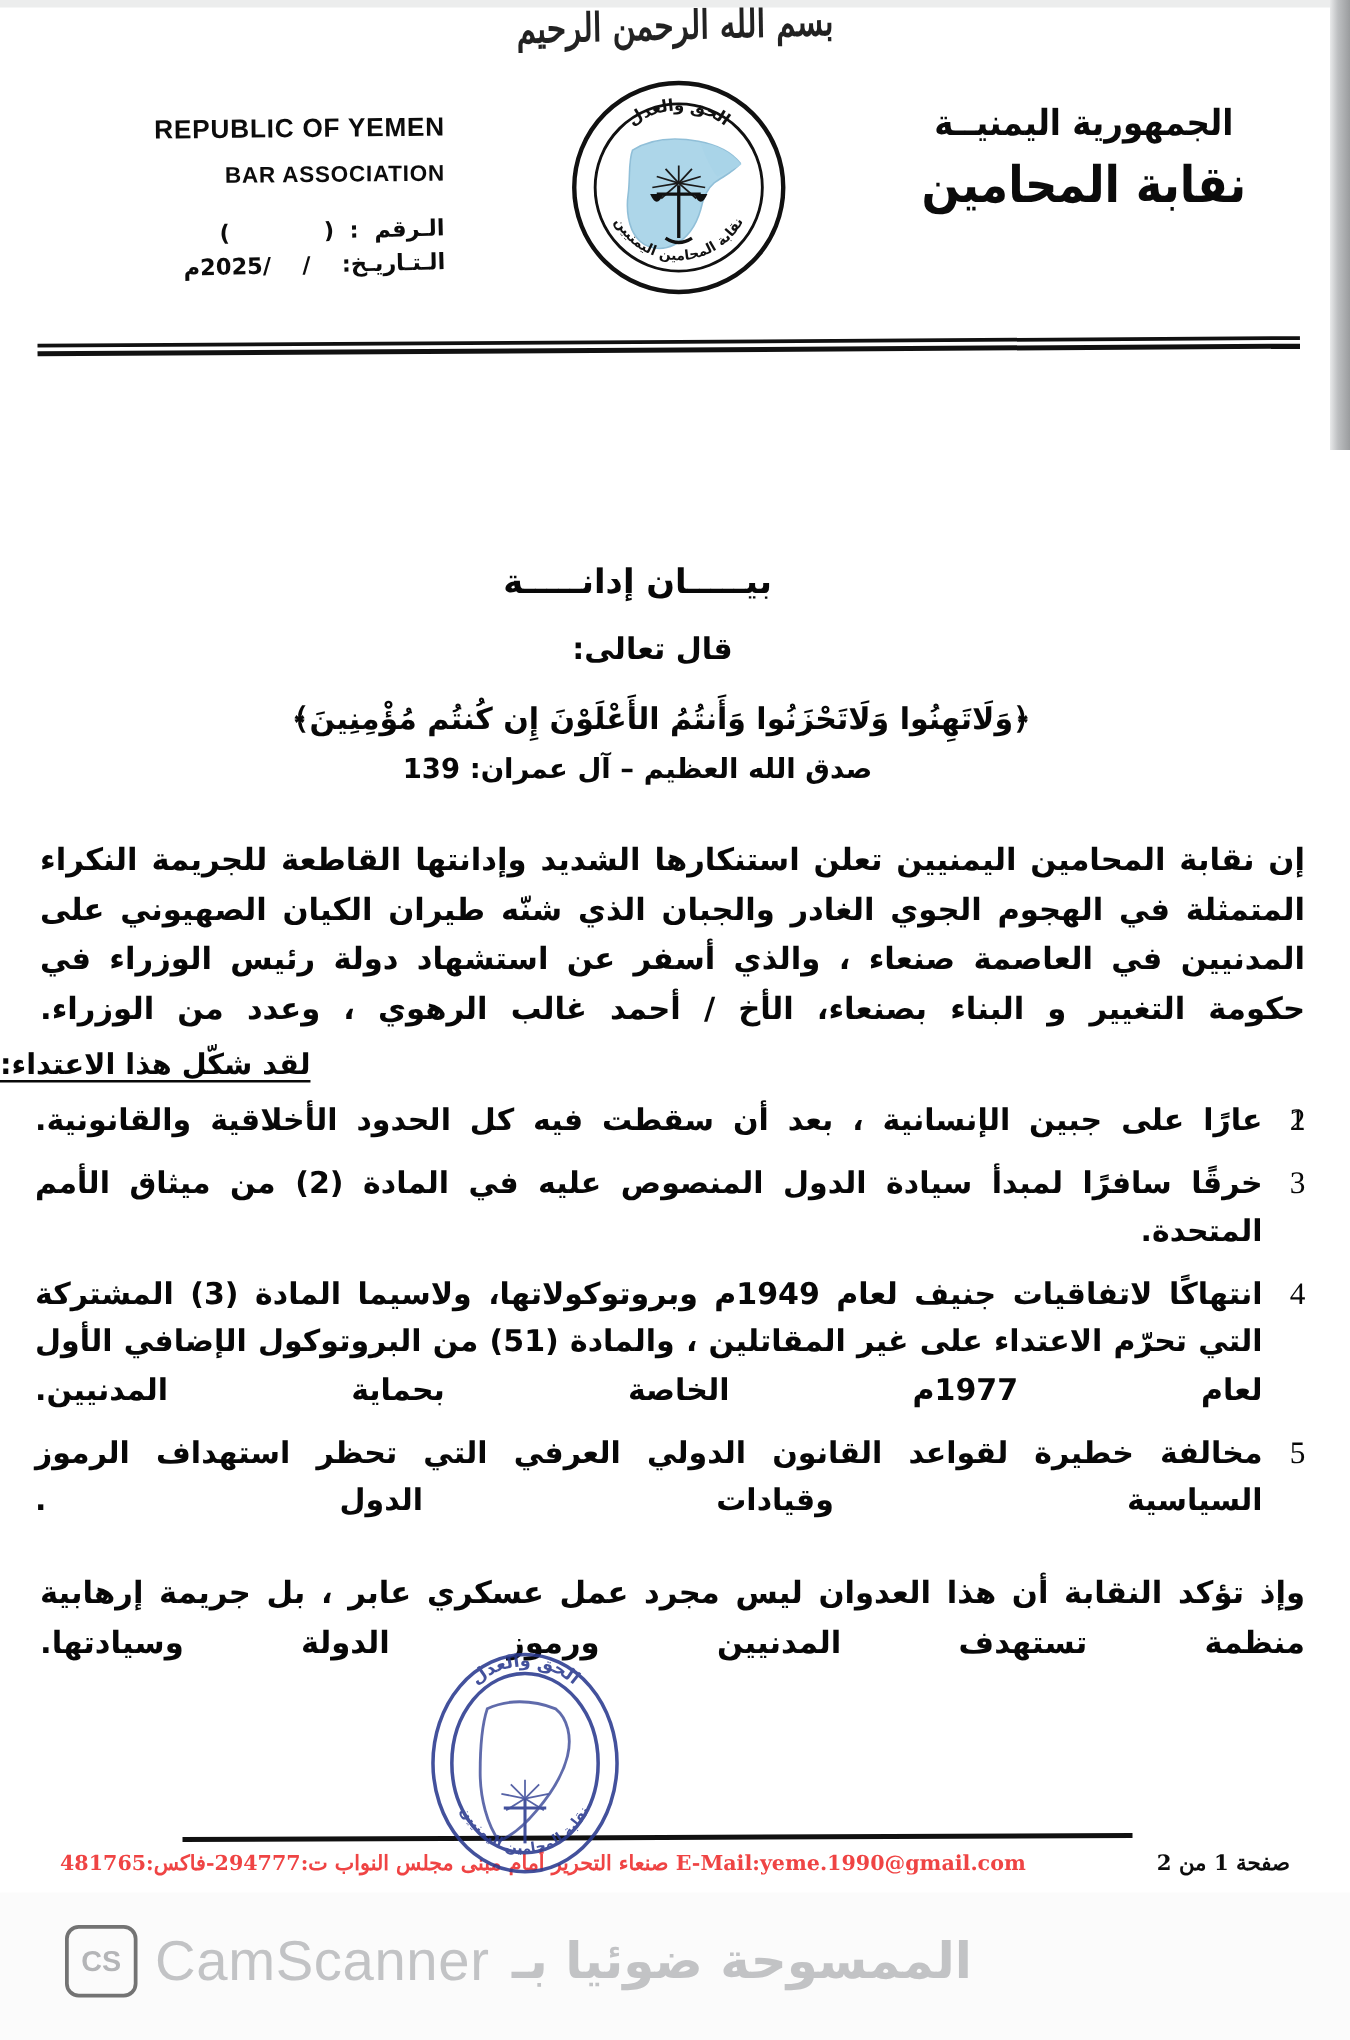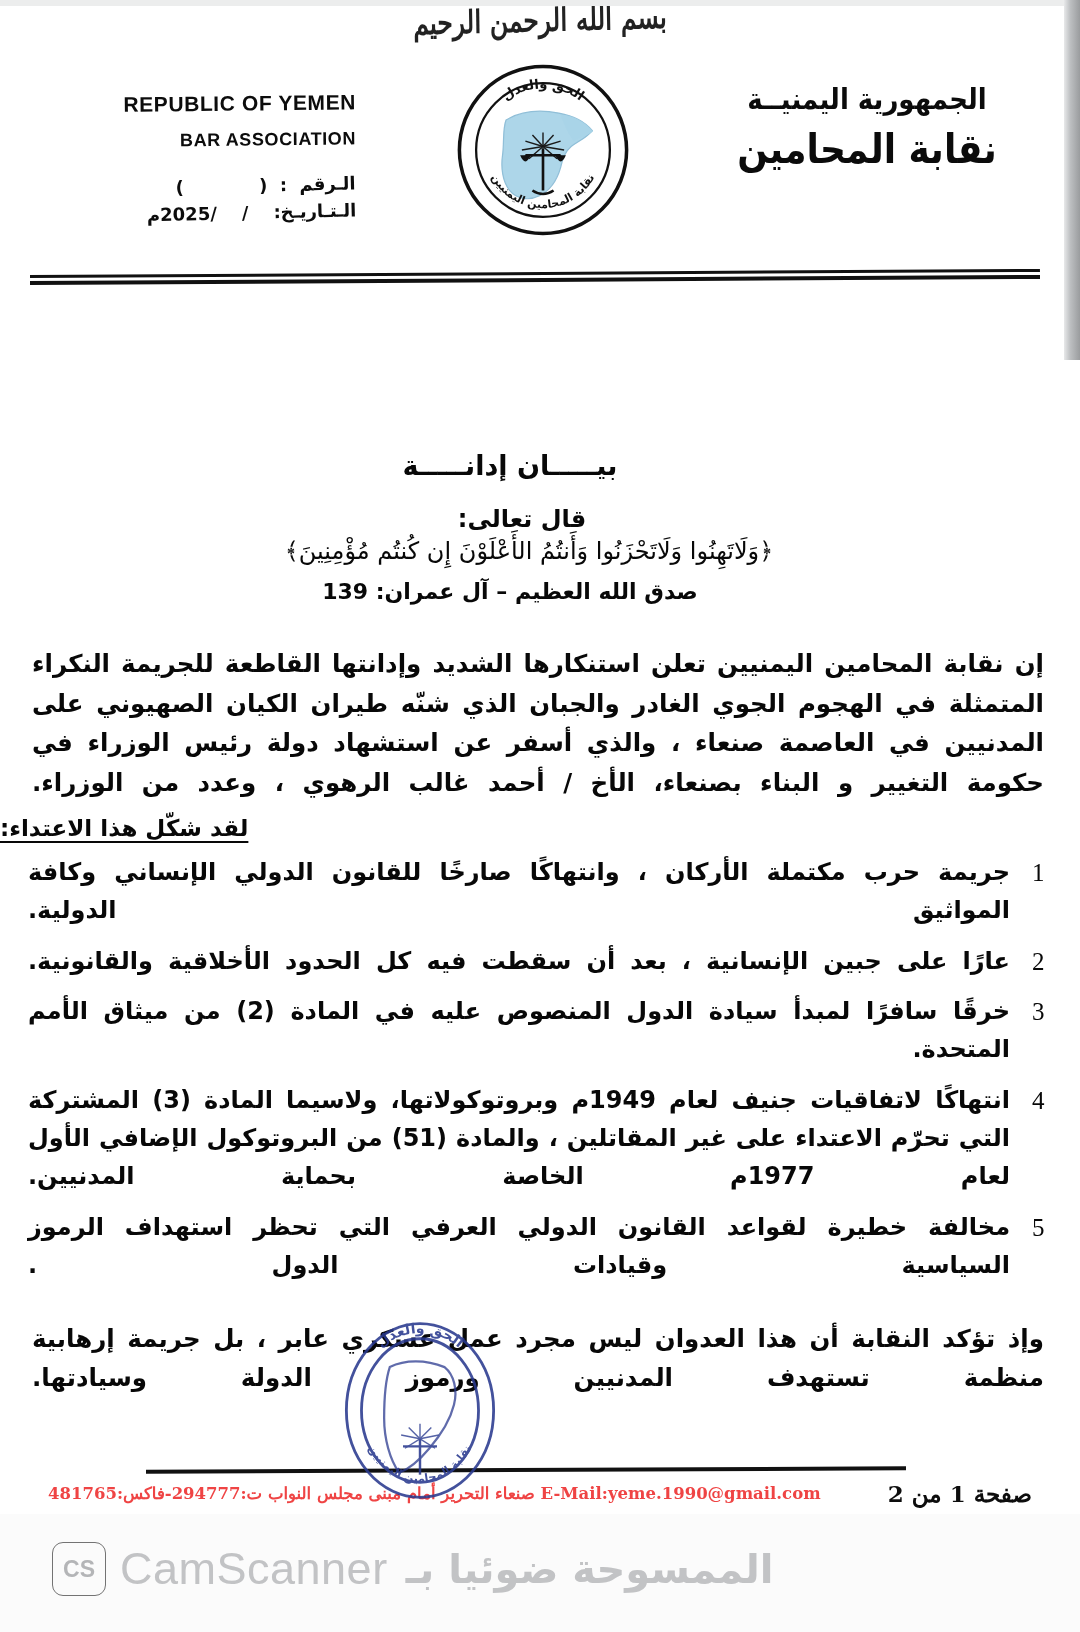--- a/index.html
+++ b/index.html
@@ -110,22 +110,22 @@
     font-family:"DejaVu Sans",sans-serif;
     padding-right:60px;
   }
   .verse-intro{
     text-align:center;margin-top:24px;padding-right:70px;
     font-size:24px;font-weight:700;
     font-family:"DejaVu Sans",sans-serif;
     padding-left:34px;
   }
   .verse{
-    text-align:center;margin-top:4px;padding-right:22px;
-    font-size:24px;font-weight:400;letter-spacing:-.5px;
+    text-align:center;margin-top:28px;padding-right:22px;
+    font-size:24px;font-weight:700;letter-spacing:-.5px;
     font-family:"DejaVu Sans",sans-serif;
   }
   .verse-ref{
     text-align:center;margin-top:14px;padding-right:60px;
     font-size:22px;font-weight:700;
     font-family:"DejaVu Sans",sans-serif;
   }
 
   .para{
     margin:40px 36px 0 32px;
@@ -190,35 +190,35 @@
     padding:0 48px;box-sizing:border-box;
   }
   .footer .contact{
     font-size:16.5px;font-weight:700;
     font-family:"DejaVu Serif","Liberation Serif",serif;
     color:#ef4444;direction:rtl;white-space:nowrap;
     flex:1;text-align:left;
   }
   .footer .contact .mail{direction:ltr;unicode-bidi:embed;}
   .footer .pageno{
-    font-size:23px;font-weight:700;
+    font-size:17px;font-weight:700;
     font-family:"DejaVu Serif","Liberation Serif",serif;
     color:#0d0d0d;white-space:nowrap;
   }
 
   
   .watermark{
     position:absolute;left:0;bottom:26px;width:1080px;height:74px;
     display:flex;align-items:center;gap:14px;
     padding-right:0;padding-left:30px;
     direction:ltr;
     z-index:7;
   }
   .cs-badge{
-    width:52px;height:52px;border:1px solid #737373;border-radius:11px;
+    width:52px;height:52px;border:3px solid #737373;border-radius:11px;
     display:flex;align-items:center;justify-content:center;
     color:#b4b5b7;font-size:23px;font-weight:700;
     font-family:"Liberation Sans",sans-serif;
     flex:0 0 auto;margin-left:22px;
   }
   .cs-text{
     font-size:45px;color:#c2c3c5;font-weight:400;
     font-family:"Liberation Sans",sans-serif;
     letter-spacing:.5px;white-space:nowrap;
   }
@@ -317,21 +317,20 @@
 
     <div class="para">إن نقابة المحامين اليمنيين تعلن استنكارها الشديد وإدانتها القاطعة للجريمة النكراء المتمثلة في الهجوم الجوي الغادر والجبان الذي شنّه طيران الكيان الصهيوني على المدنيين في العاصمة صنعاء ، والذي أسفر عن استشهاد دولة رئيس الوزراء في حكومة التغيير و البناء بصنعاء، الأخ / أحمد غالب الرهوي ، وعدد من الوزراء.</div>
 
     <div class="heading-ul">
       <span>لقد شكّل هذا الاعتداء:</span>
     </div>
 
     <ol class="items">
       <li>
         <span class="num">1</span>
-        <span>جريمة حرب مكتملة الأركان ، وانتهاكًا صارخًا للقانون الدولي الإنساني وكافة المواثيق الدولية.</span>
       </li>
       <li>
         <span class="num">2</span>
         <span>عارًا على جبين الإنسانية ، بعد أن سقطت فيه كل الحدود الأخلاقية والقانونية.</span>
       </li>
       <li>
         <span class="num">3</span>
         <span>خرقًا سافرًا لمبدأ سيادة الدول المنصوص عليه في المادة (2) من ميثاق الأمم المتحدة.</span>
       </li>
       <li>

